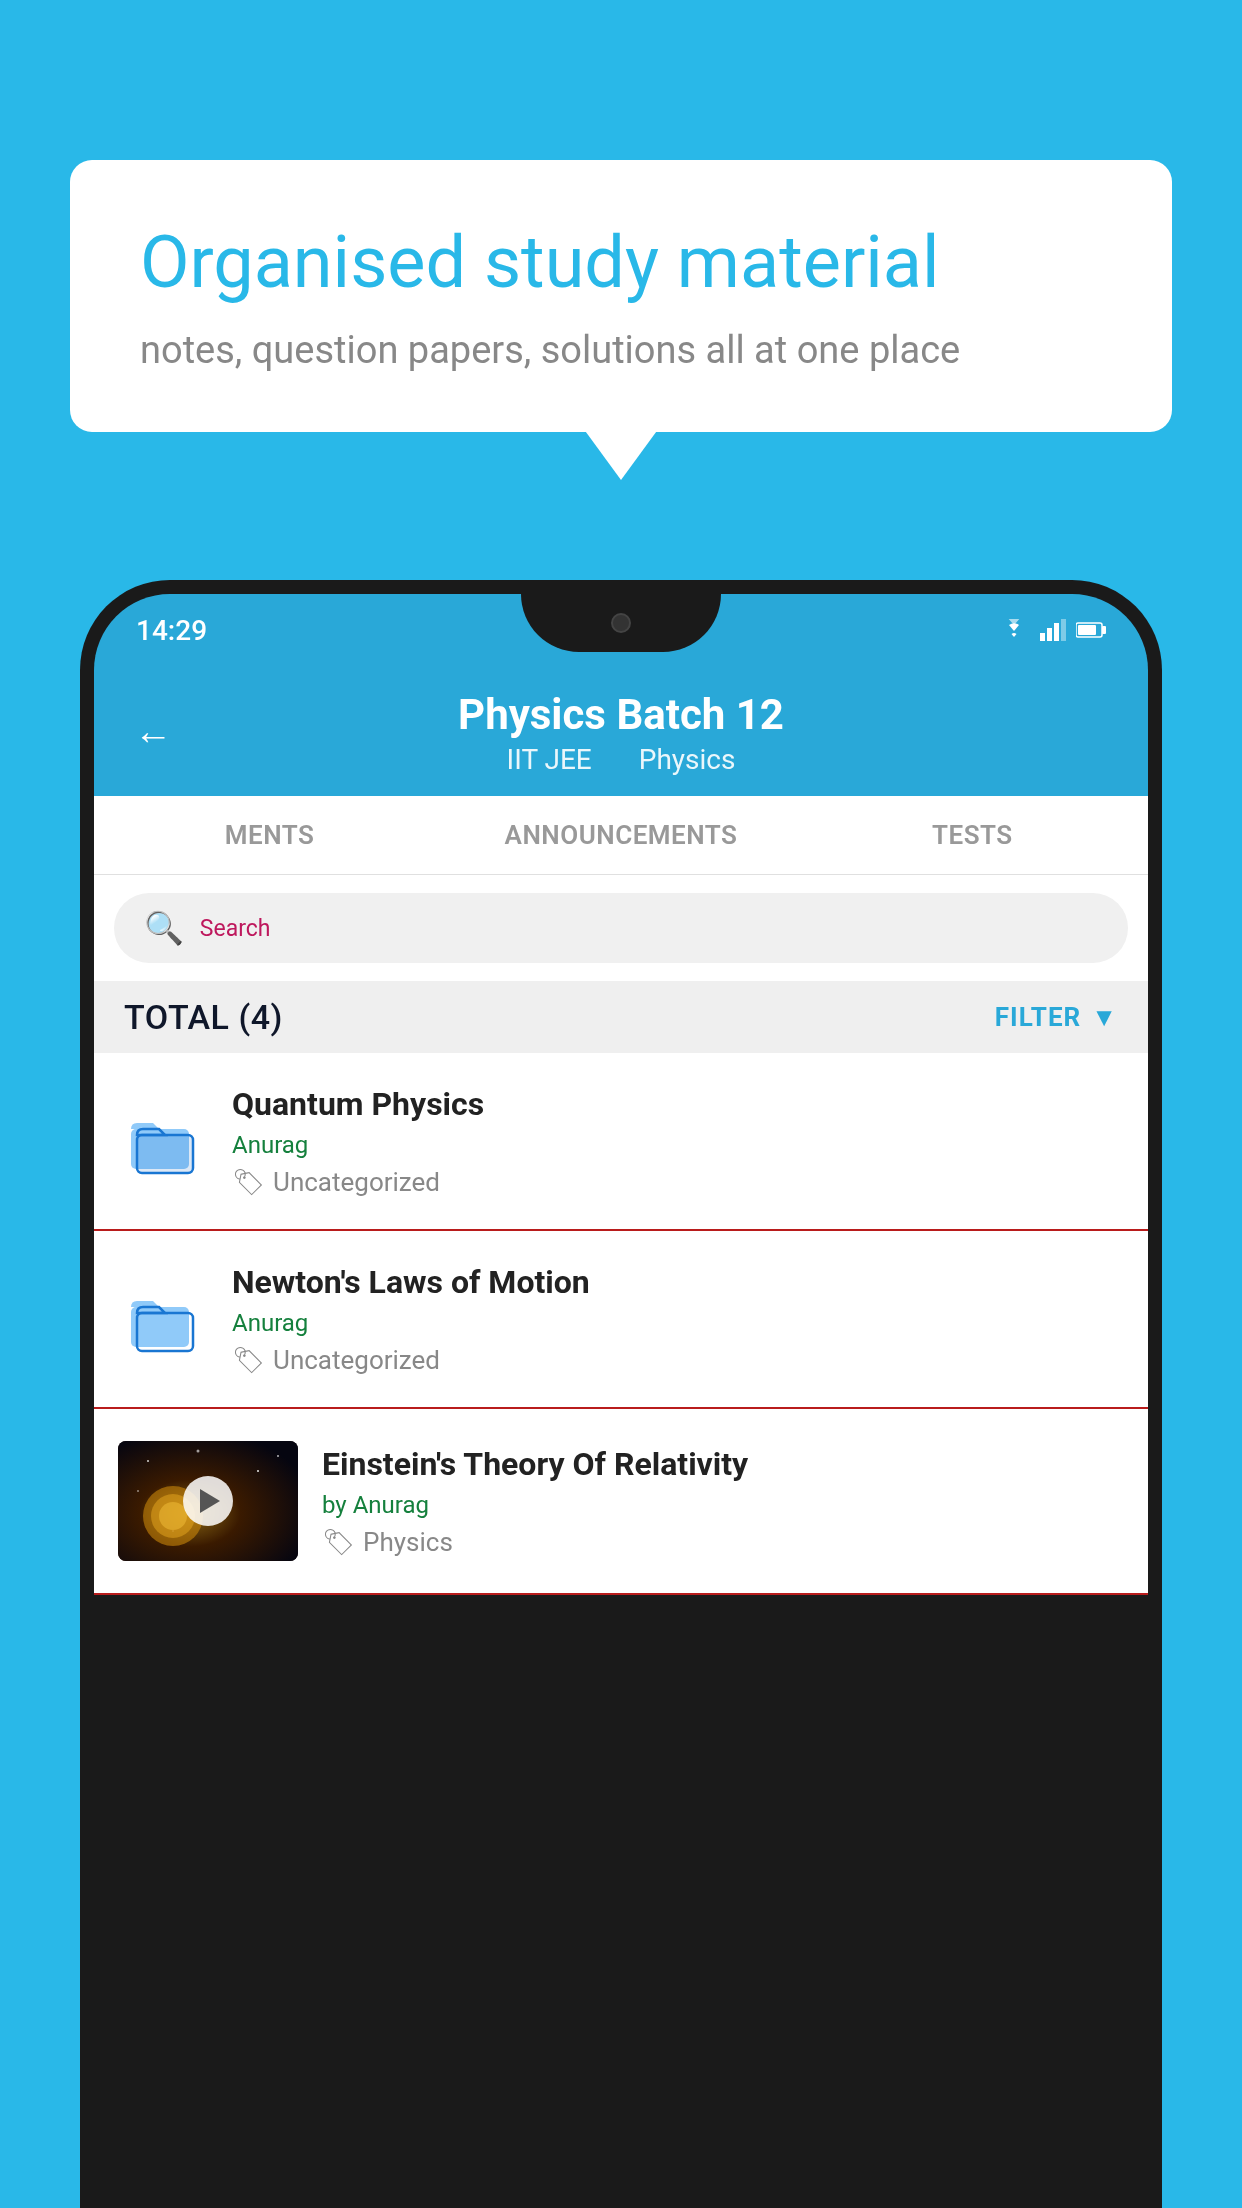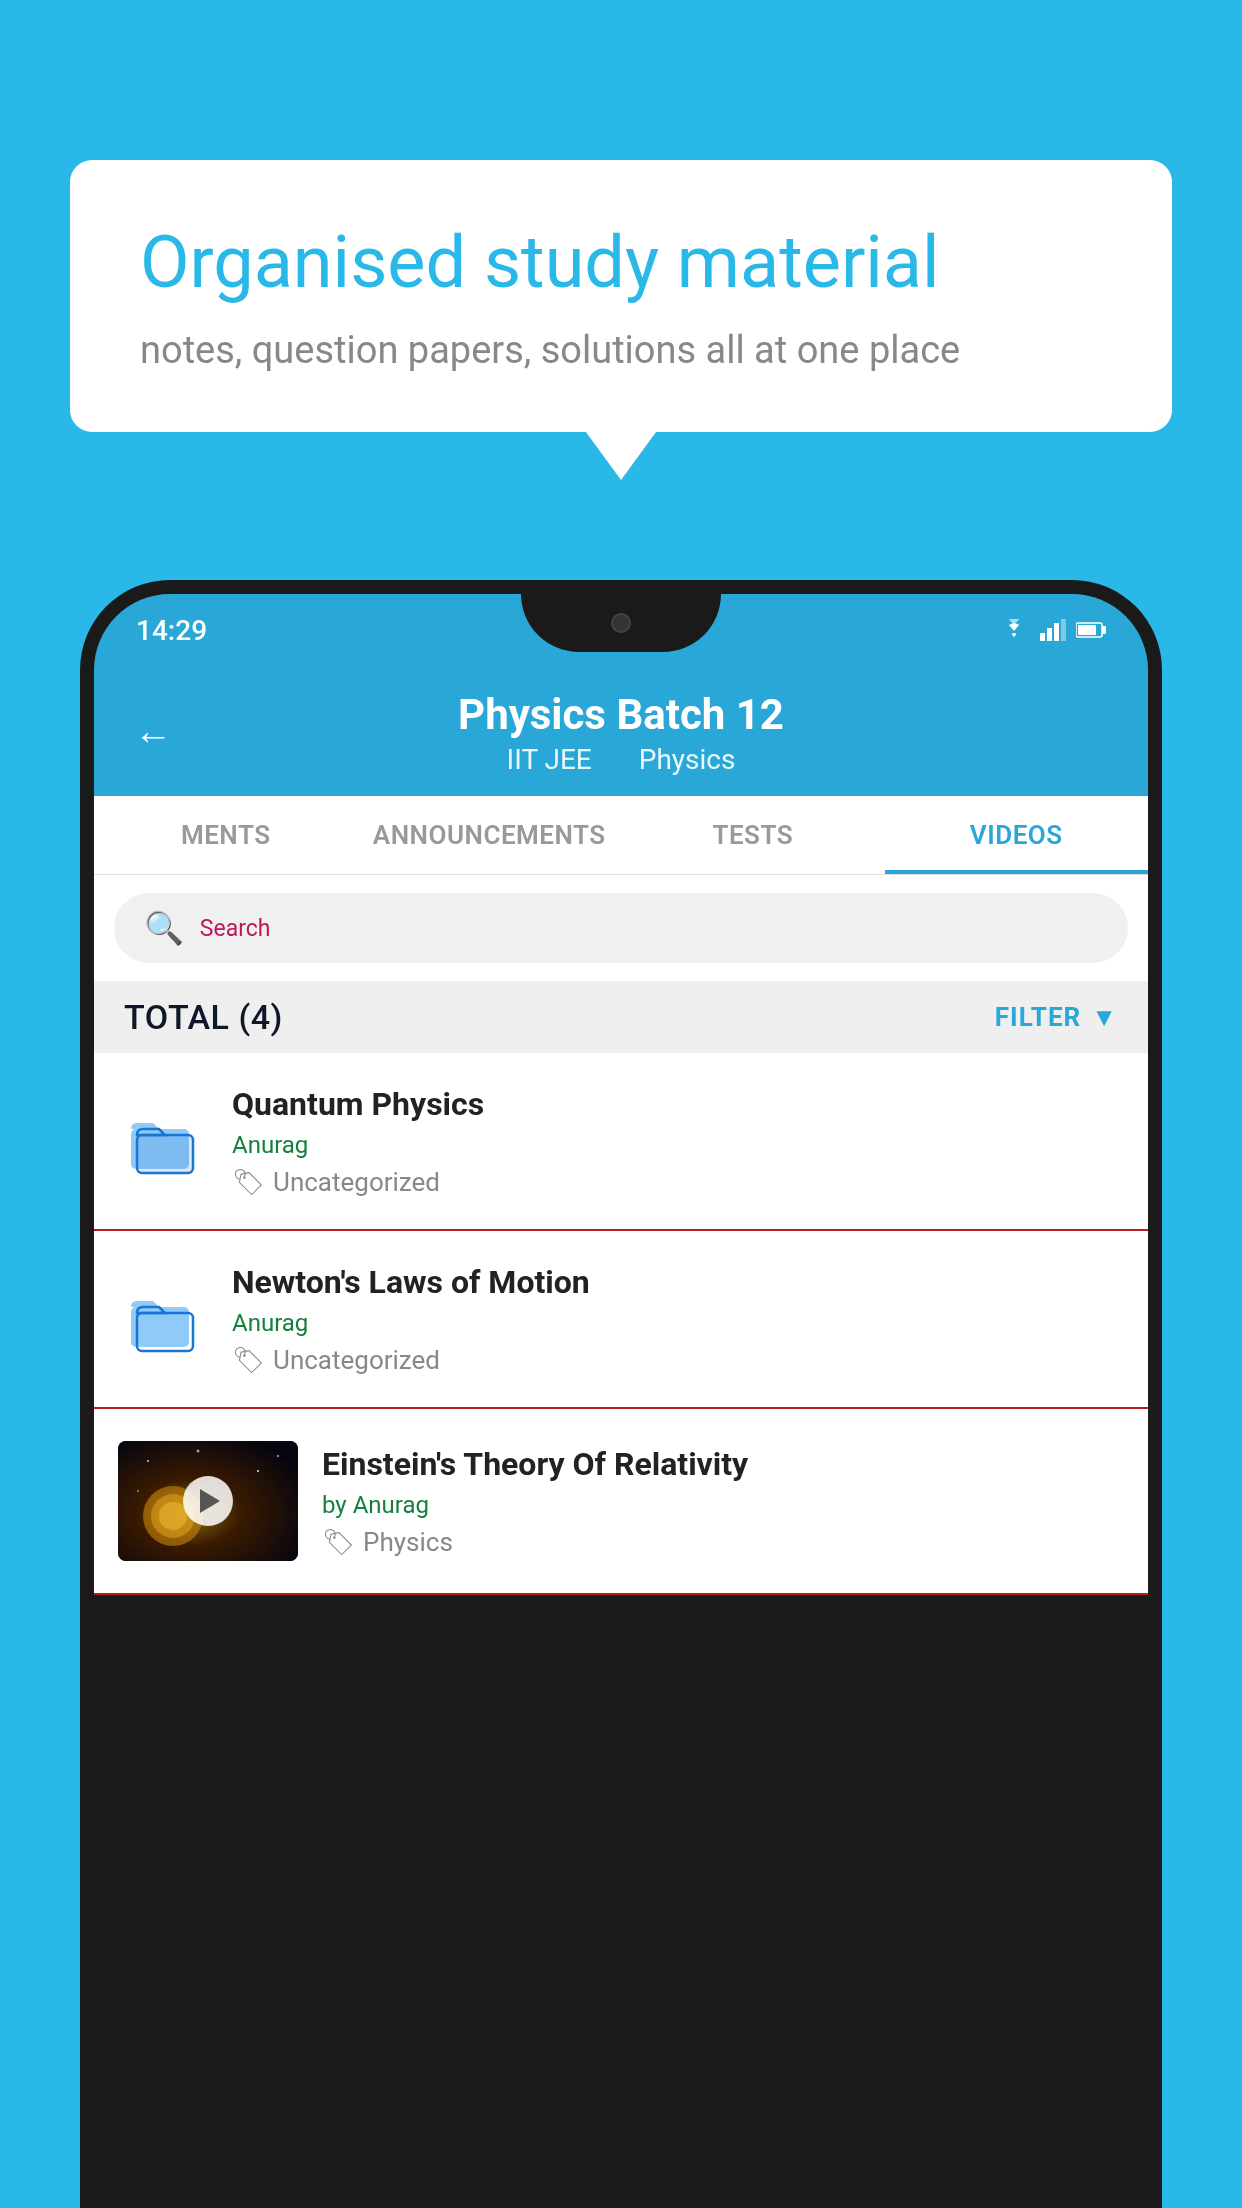--- a/index.html
+++ b/index.html
@@ -390,23 +390,20 @@
 
     <div class="tabs">
       <div class="tab">
         <span>MENTS</span>
       </div>
       <div class="tab">
         <span>ANNOUNCEMENTS</span>
       </div>
       <div class="tab">
         <span>TESTS</span>
-      </div>
-      <div class="tab active">
-        <span>VIDEOS</span>
       </div>
     </div>
 
     <div class="screen-content">
 
       <div class="search-bar-container">
         <div class="search-bar">
           <span class="search-icon-el">🔍</span>
           <span class="search-placeholder">Search</span>
         </div>

